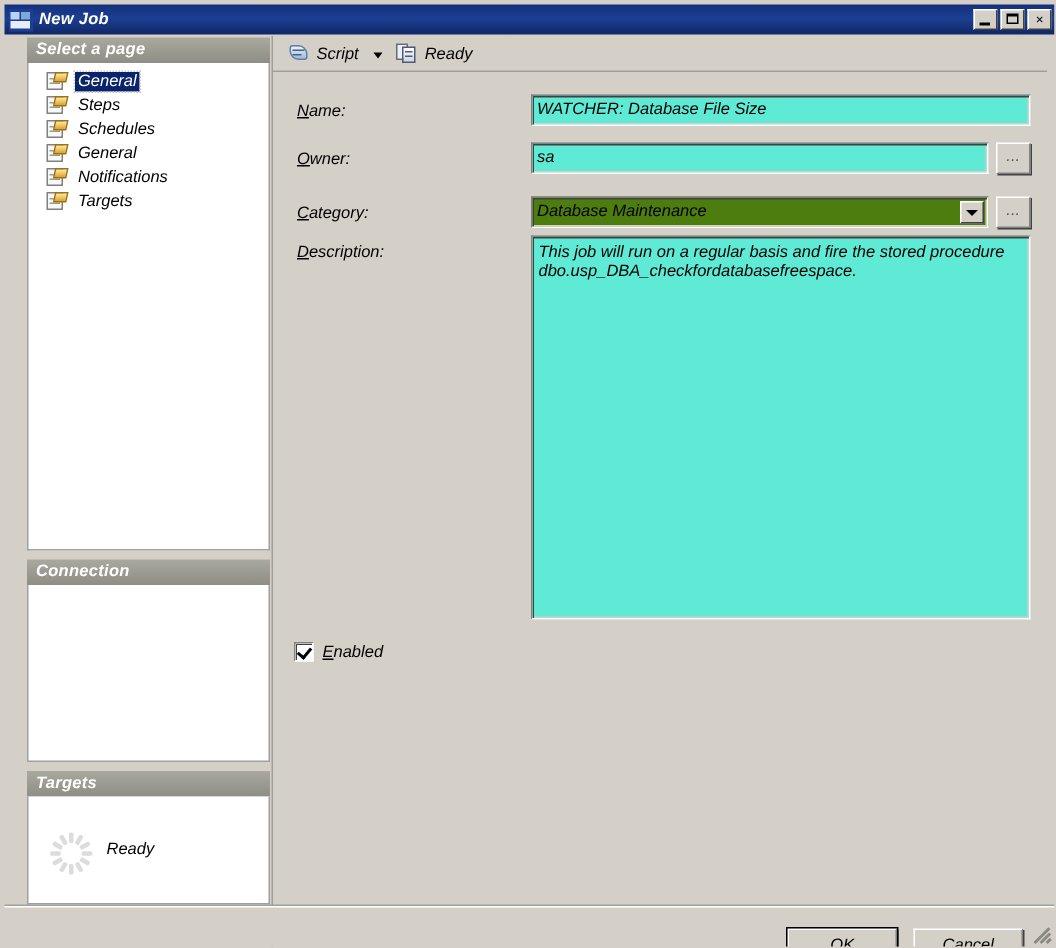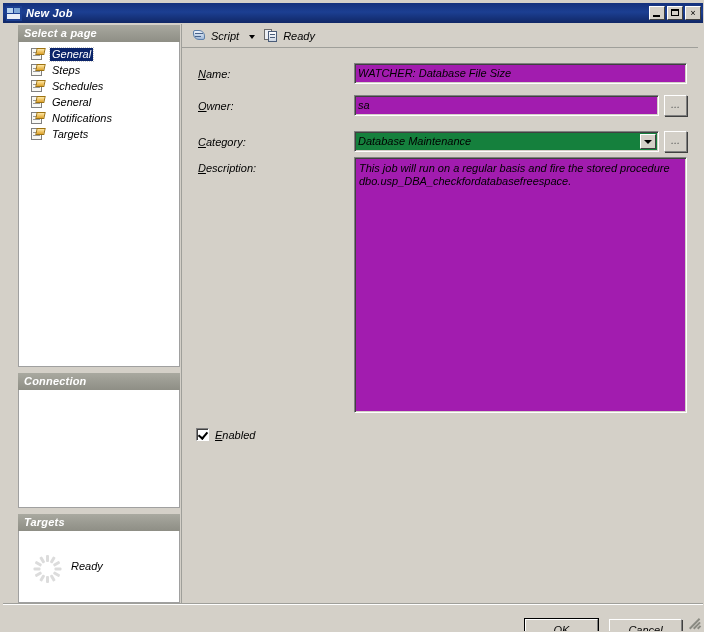--- a/index.html
+++ b/index.html
@@ -284,40 +284,40 @@
   .form { position: absolute; left: 0; top: 24px; right: 0; bottom: 0; }
   .flabel {
     position: absolute;
     font-size: 11px;
     white-space: nowrap;
   }
   .flabel u { text-decoration: underline; }
 
   .tfield {
     position: absolute;
-    background: #a21caf;
+    background: #5eead4;
     border: 1px solid;
     border-color: #808080 #ffffff #ffffff #808080;
     box-shadow: inset 1px 1px 0 #404040, inset -1px -1px 0 #d4d0c8;
     box-sizing: border-box;
     font-family: "Liberation Sans", sans-serif;
     font-size: 11px;
     color: #000;
     padding: 3px 2px 0 3px;
     overflow: hidden;
     white-space: nowrap;
   }
   .tarea {
     white-space: normal;
     line-height: 13px;
     padding: 4px 3px 0 4px;
   }
   .combo {
     position: absolute;
-    background: #15803d;
+    background: #4d7c0f;
     border: 1px solid;
     border-color: #808080 #ffffff #ffffff #808080;
     box-shadow: inset 1px 1px 0 #404040, inset -1px -1px 0 #d4d0c8;
     box-sizing: border-box;
     font-size: 11px;
     padding: 3px 0 0 3px;
     overflow: hidden;
   }
   .combo-arrow {
     position: absolute;

